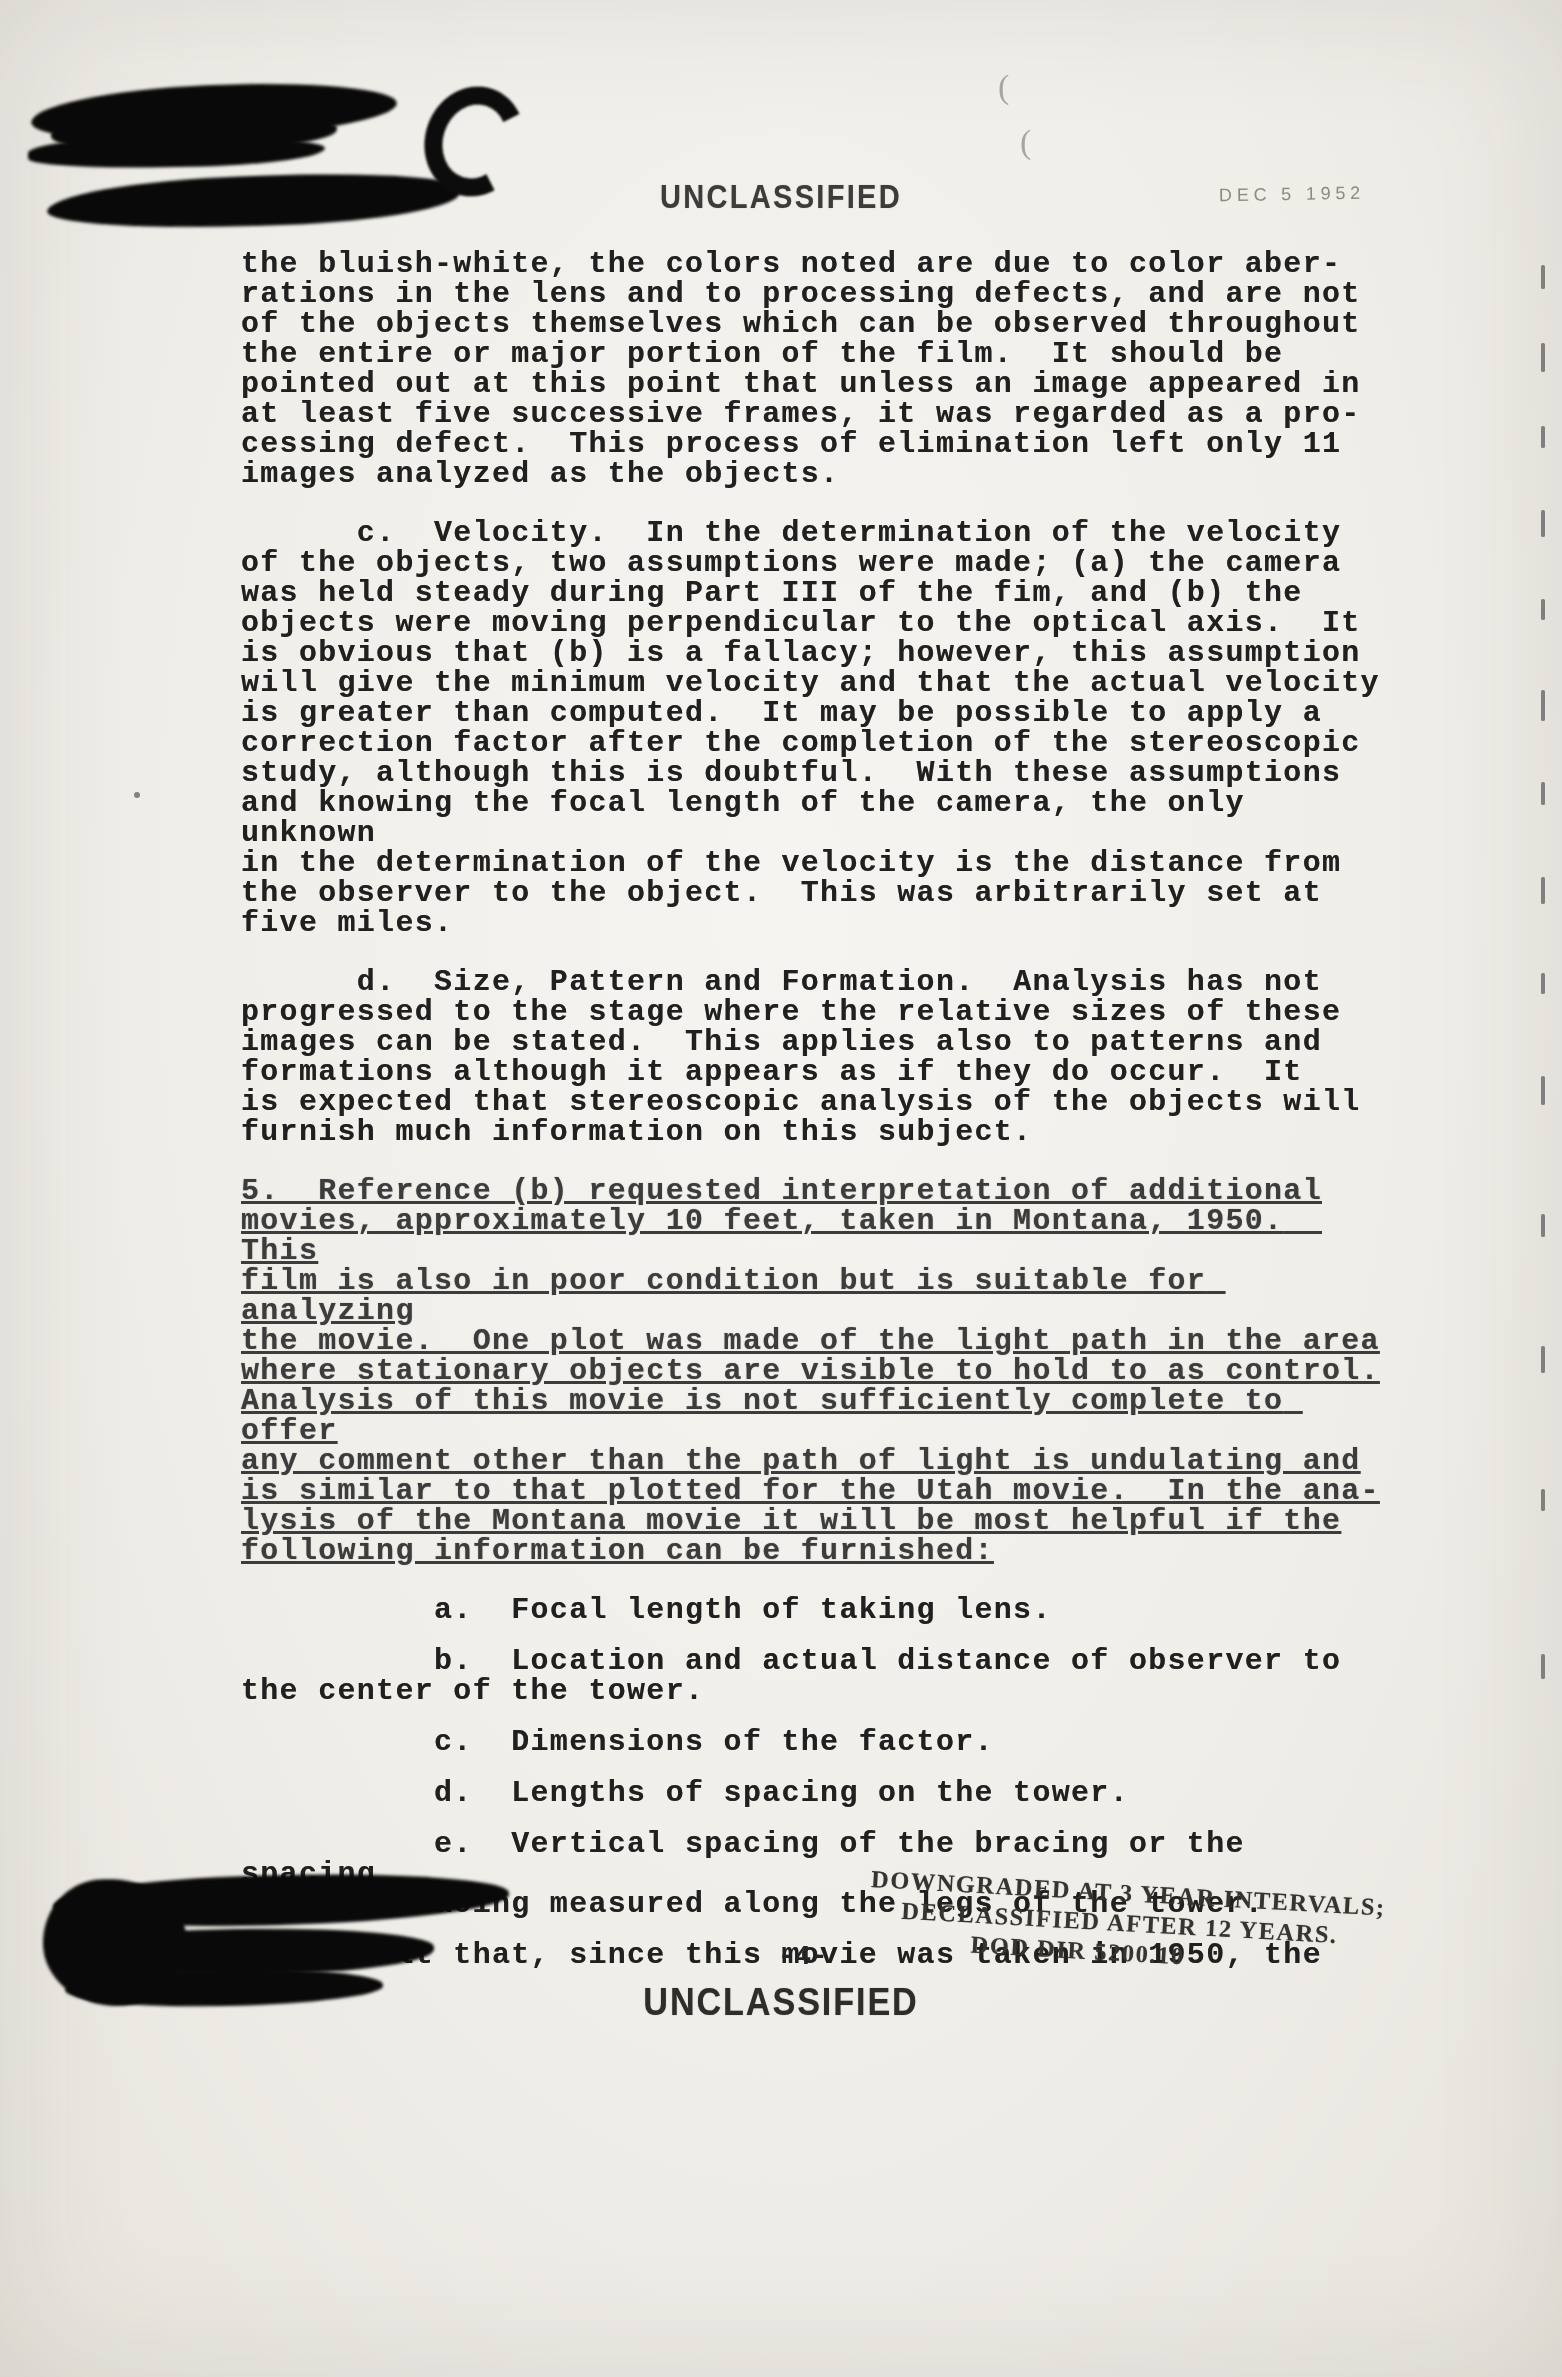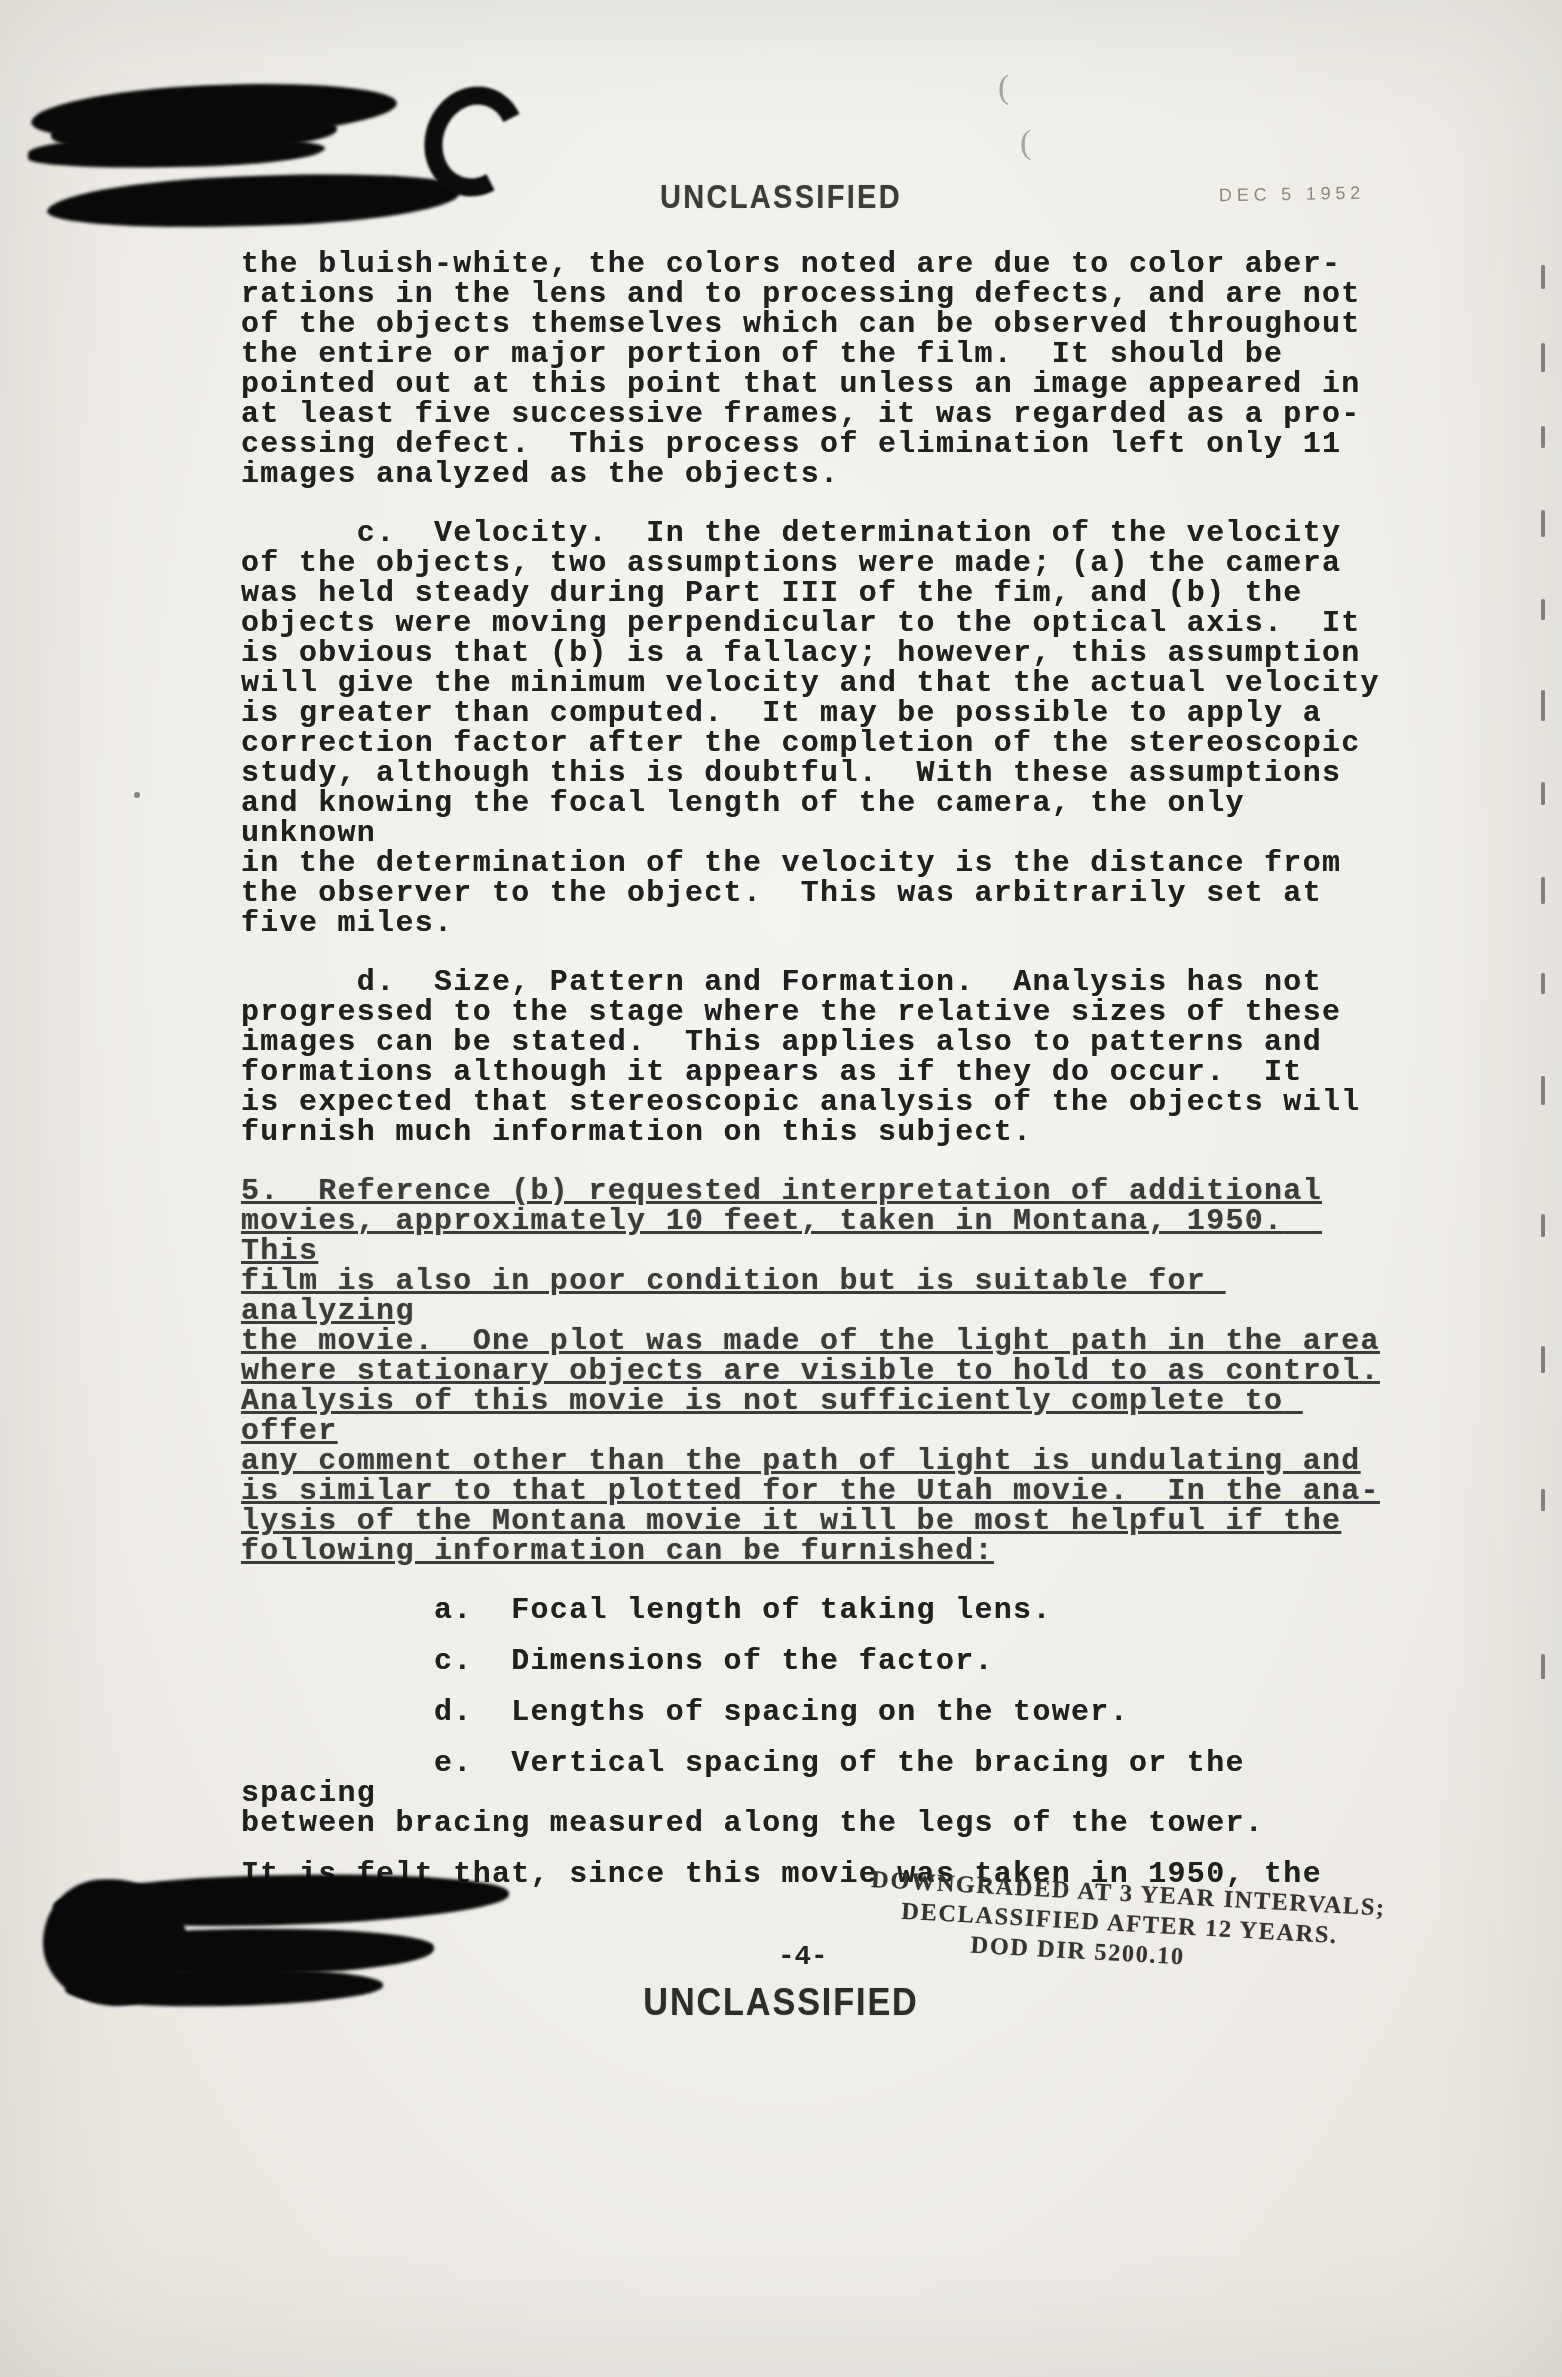--- a/index.html
+++ b/index.html
@@ -237,20 +237,22 @@
 movies, approximately 10 feet, taken in Montana, 1950.  This
 film is also in poor condition but is suitable for analyzing
 the movie.  One plot was made of the light path in the area
 where stationary objects are visible to hold to as control.
 Analysis of this movie is not sufficiently complete to offer
 any comment other than the path of light is undulating and
 is similar to that plotted for the Utah movie.  In the ana-
 lysis of the Montana movie it will be most helpful if the
 following information can be furnished:</div>
     <div class="para list-item">          a.  Focal length of taking lens.</div>
+    <div class="para list-item">          b.  Location and actual distance of observer to
+the center of the tower.</div>
     <div class="para list-item">          c.  Dimensions of the factor.</div>
     <div class="para list-item">          d.  Lengths of spacing on the tower.</div>
     <div class="para list-item">          e.  Vertical spacing of the bracing or the spacing
 between bracing measured along the legs of the tower.</div>
     <div class="para closing">It is felt that, since this movie was taken in 1950, the</div>
   </div>
 
   <div class="blotch f0"></div>
   <div class="blotch f1"></div>
   <div class="blotch f2"></div>

